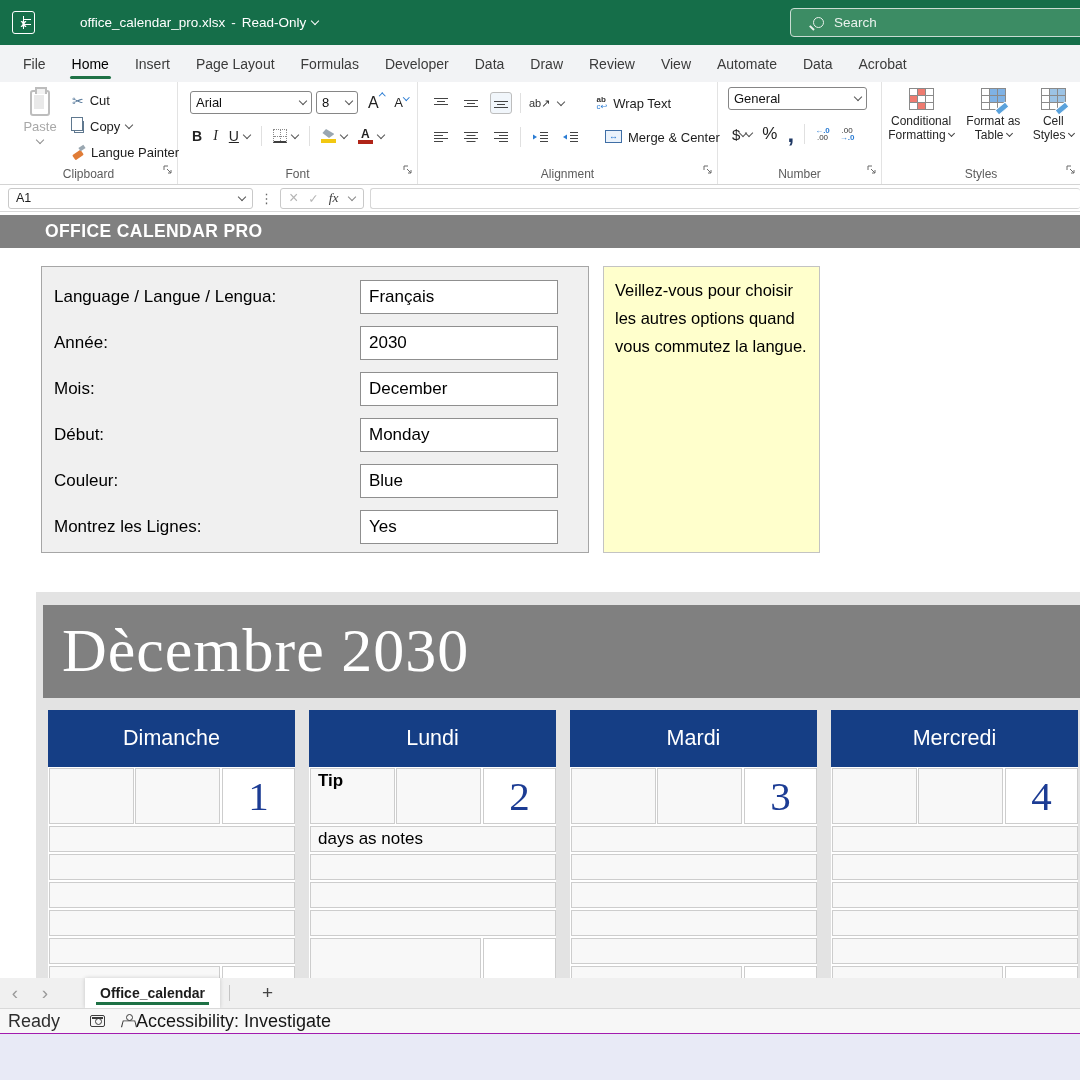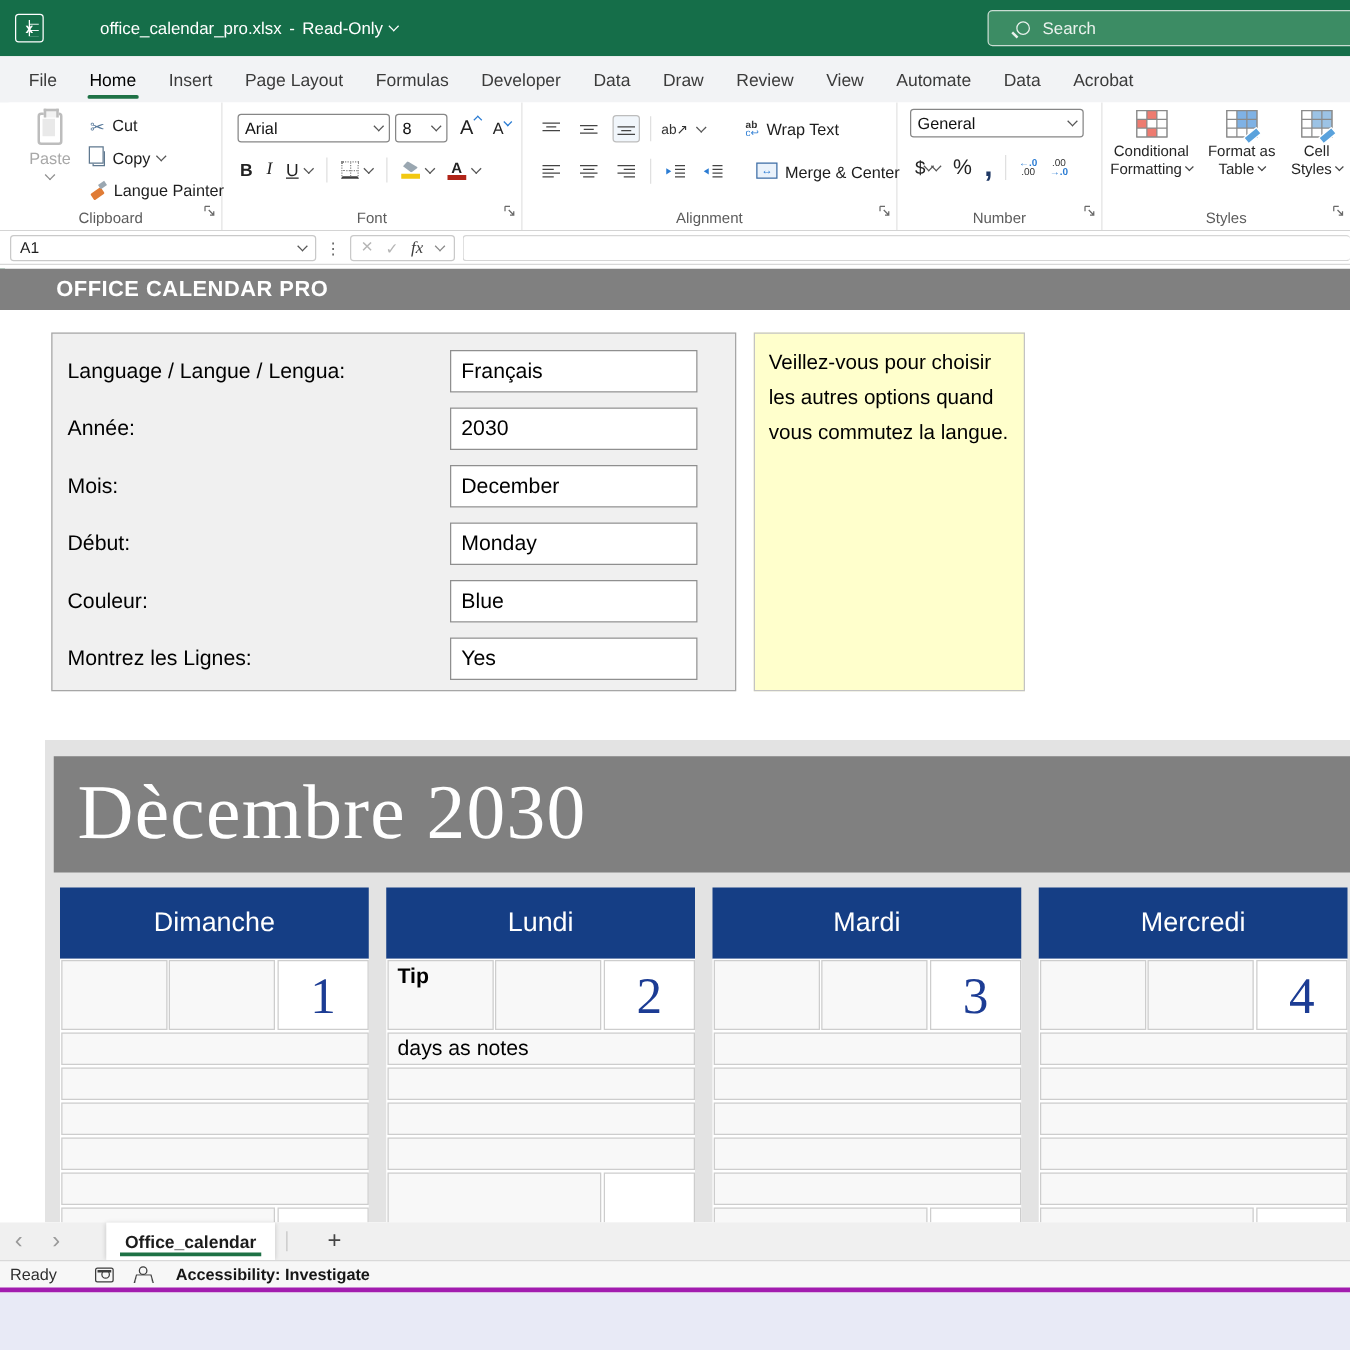--- a/index.html
+++ b/index.html
@@ -118,29 +118,29 @@
 
   
   .tabbar{position:absolute;top:978px;left:0;width:1080px;height:30px;background:#f0f0f0;display:flex;align-items:center}
   .nav-ch{color:#9a9a9a;font-size:19px;width:30px;text-align:center;line-height:30px}
   .sheettab{margin-left:25px;height:30px;background:#fff;box-shadow:0 0 4px rgba(0,0,0,.18);display:flex;align-items:center;padding:0 15px;font-size:14px;font-weight:700;color:#1c1c1c;position:relative}
   .sheettab::after{content:"";position:absolute;left:11px;right:11px;bottom:3px;height:3px;background:var(--accent-green,#1e7145)}
   .tabsep{width:1px;height:16px;background:#c4c4c4;margin-left:9px}
   .addtab{margin-left:32px;font-size:19px;color:#444}
 
   
-  .statusbar{position:absolute;top:1008px;left:0;width:1080px;height:26px;background:#f7f7f7;border-top:1px solid #d9d9d9;border-bottom:4px solid #a21caf;display:flex;align-items:center;font-size:13px;color:#2e2e2e}
+  .statusbar{position:absolute;top:1008px;left:0;width:1080px;height:26px;background:#f7f7f7;border-top:1px solid #d9d9d9;border-bottom:1px solid #a21caf;display:flex;align-items:center;font-size:18px;color:#2e2e2e}
   .ready{margin-left:8px}
   .macro-ic{width:15px;height:12px;border:1.2px solid #3c3c3c;border-radius:2px;margin-left:30px;position:relative}
   .macro-ic::before{content:"";position:absolute;left:1px;right:1px;top:1px;height:2px;background:#3c3c3c}
   .macro-ic::after{content:"";position:absolute;right:2px;bottom:1.5px;width:5px;height:5px;border:1.2px solid #3c3c3c;border-radius:50%}
   .acc-ic{margin-left:16px;position:relative;width:14px;height:14px}
   .acc-ic::before{content:"";position:absolute;left:4.5px;top:0;width:5px;height:5px;border:1.3px solid #3c3c3c;border-radius:50%}
   .acc-ic::after{content:"";position:absolute;left:1px;top:6px;width:12px;height:6px;border-top:1.6px solid #3c3c3c;border-left:1.6px solid #3c3c3c;border-right:1.6px solid #3c3c3c;transform:perspective(8px) rotateX(18deg)}
-  .accname{margin-left:20px;font-weight:700;color:#161616}
+  .accname{margin-left:1px;font-weight:400;color:#161616}
 
   .desktop{position:absolute;top:1034px;left:0;width:1080px;height:46px;background:var(--desktop-lavender,#e8eaf6)}
 </style>
 </head>
 <body>
 
 <div>
 
   <header class="titlebar">
     <div class="xl-icon">

